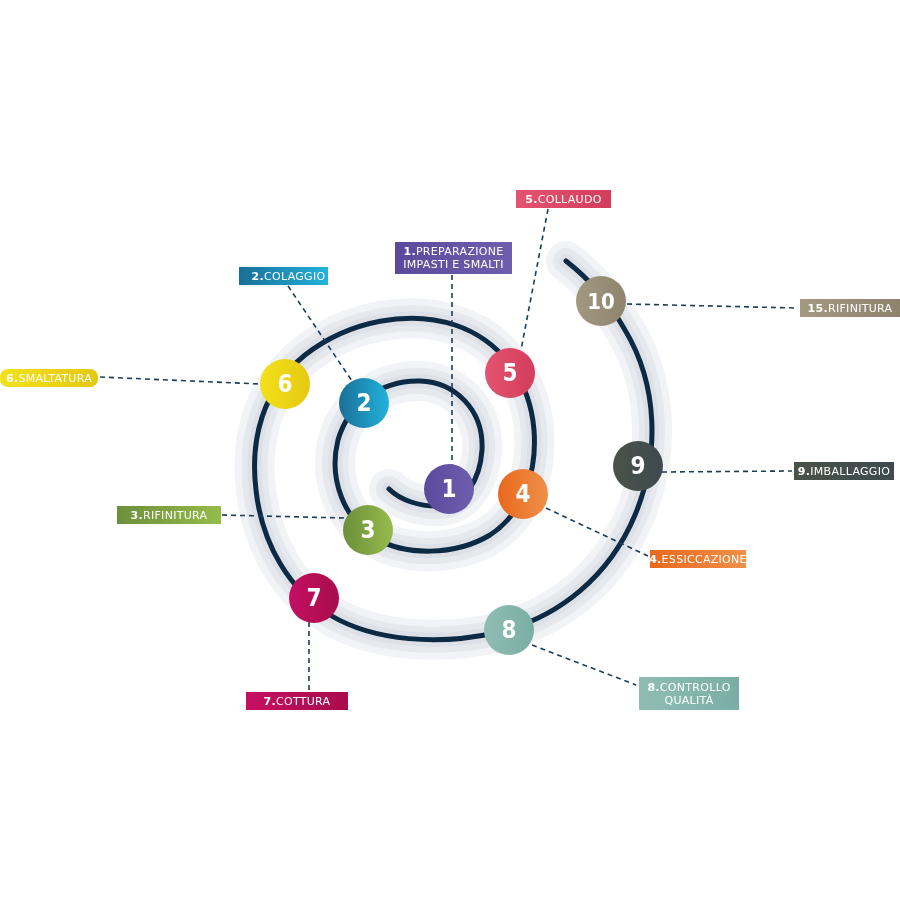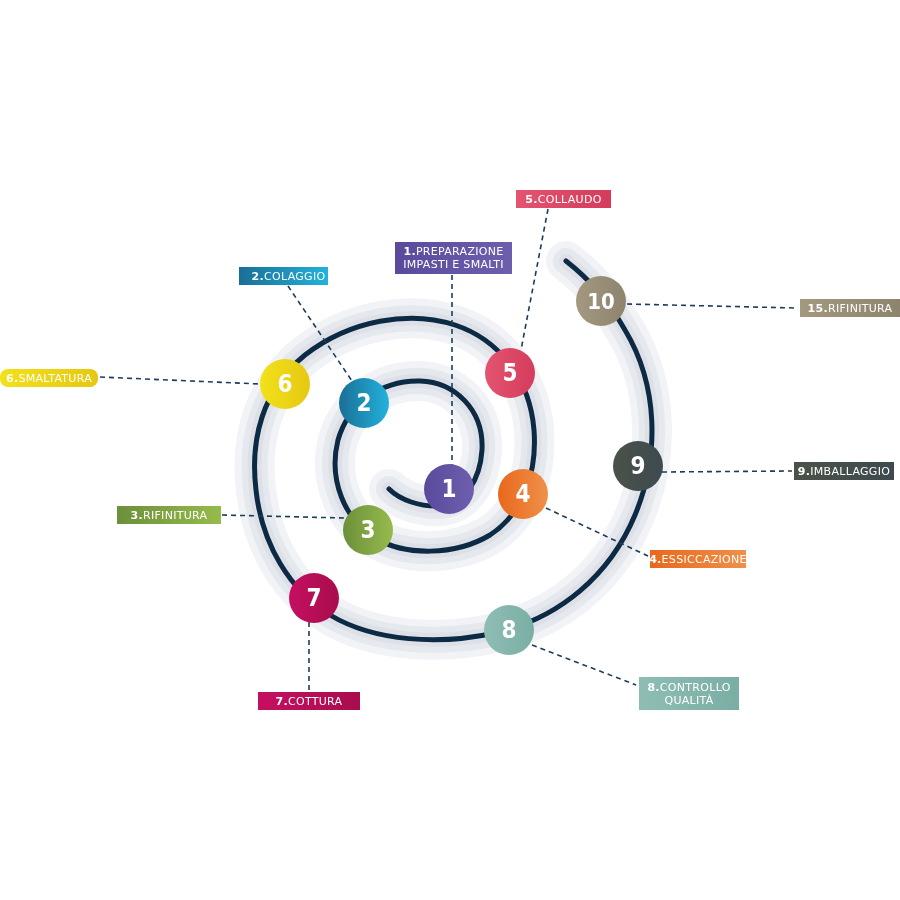--- a/index.html
+++ b/index.html
@@ -62,21 +62,21 @@
     </div>
     <div class="label" style="left: 650px; top: 550px; width: 96px; height: 18px; background: linear-gradient(90deg, rgb(232, 104, 28), rgb(240, 144, 74));">
       <div><b>4.</b><span>ESSICCAZIONE</span></div>
     </div>
     <div class="label" style="left: 516px; top: 190px; width: 95px; height: 18px; background: linear-gradient(90deg, rgb(227, 84, 112), rgb(212, 60, 92));">
       <div><b>5.</b><span>COLLAUDO</span></div>
     </div>
     <div class="label" style="left: 0px; top: 369px; width: 98px; height: 18px; background: linear-gradient(90deg, rgb(242, 225, 26), rgb(230, 200, 18)); border-radius: 8px;">
       <div><b>6.</b><span>SMALTATURA</span></div>
     </div>
-    <div class="label" style="left: 258px; top: 692px; width: 102px; height: 18px; background: linear-gradient(90deg, rgb(197, 15, 98), rgb(168, 13, 76));">
+    <div class="label" style="left: 246px; top: 692px; width: 102px; height: 18px; background: linear-gradient(90deg, rgb(197, 15, 98), rgb(168, 13, 76));">
       <div><b>7.</b><span>COTTURA</span></div>
     </div>
     <div class="label" style="left: 639px; top: 677px; width: 100px; height: 33px; background: linear-gradient(90deg, rgb(143, 189, 180), rgb(122, 174, 164));">
       <div><b>8.</b><span>CONTROLLO</span></div>
       <div>QUALITÀ</div>
     </div>
     <div class="label" style="left: 794px; top: 462px; width: 100px; height: 18px; background: linear-gradient(90deg, rgb(74, 82, 72), rgb(62, 74, 80)); text-align: right;">
       <div><b>9.</b><span>IMBALLAGGIO</span></div>
     </div>
     <div class="label" style="left: 800px; top: 299px; width: 100px; height: 18px; background: linear-gradient(90deg, rgb(163, 152, 128), rgb(142, 132, 110));">

